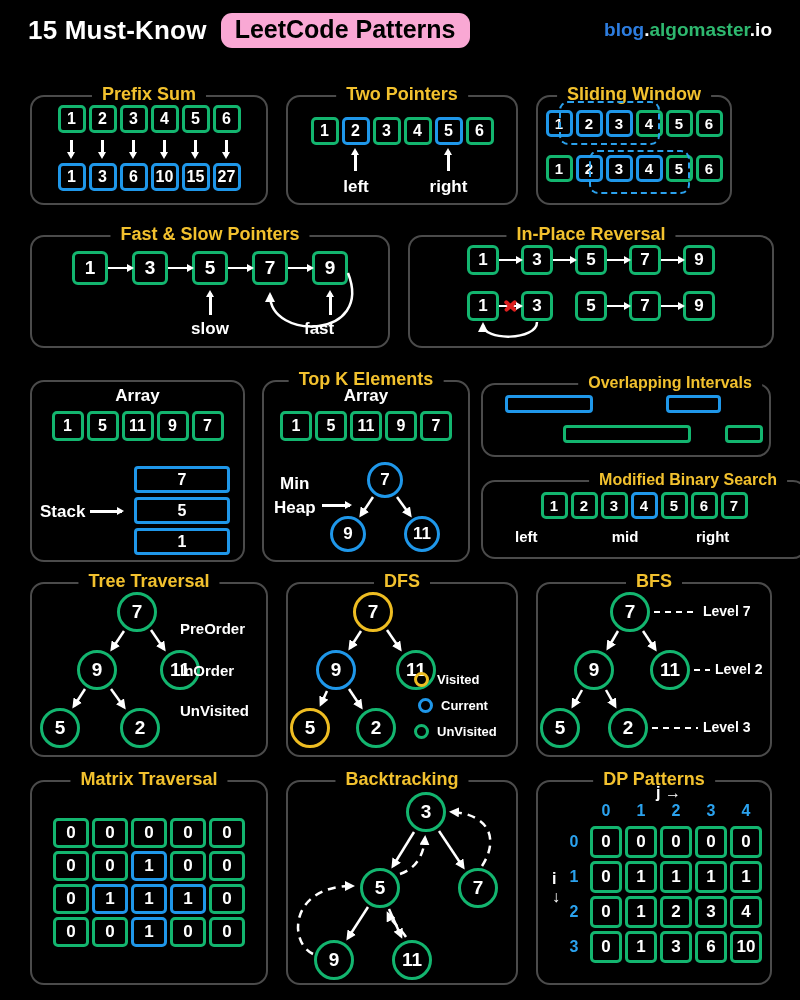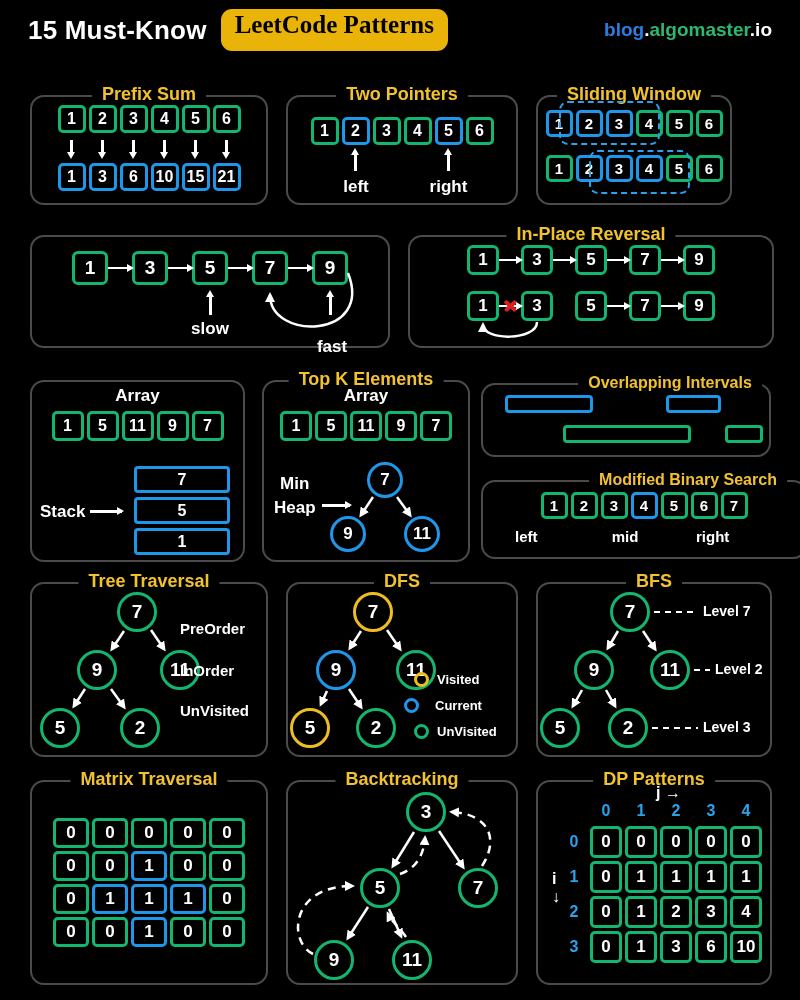--- a/index.html
+++ b/index.html
@@ -2,21 +2,21 @@
 <html><head>
 <meta charset="utf-8">
 <style>
   html,body{margin:0;padding:0;background:#000;}
   *{box-sizing:border-box;}
   .page{position:relative;width:800px;height:1000px;background:#000;overflow:hidden;
         font-family:"Liberation Sans","DejaVu Sans",sans-serif;font-weight:700;color:#fff;}
   
   .hdr{position:absolute;left:0;top:0;width:800px;height:60px;display:flex;align-items:center;padding:0 28px;}
   .h-title{font-size:26px;color:#fff;letter-spacing:.2px;}
-  .h-badge{margin-left:14px;background:#eab308;color:#000;font-size:25px;padding:2px 14px 12px;border-radius:11px;font-family:Liberation Serif, serif;}
+  .h-badge{margin-left:14px;background:#f9a8d4;color:#000;font-size:25px;padding:2px 14px 4px;border-radius:11px;}
   .h-site{margin-left:auto;font-size:19px;}
   .c-siteblue{color:#2d7de0;} .c-sitegreen{color:#2eb86f;}
   
   .panel{position:absolute;border:2px solid #4b4b4b;border-radius:14px;background:#000;}
   .ptitle{position:absolute;top:-13px;left:50%;transform:translateX(-50%);margin:0;background:#000;
           padding:0 10px;color:#f2c12e;font-size:18px;white-space:nowrap;font-weight:700;}
   .ptitle.sm{font-size:16px;top:-11px;margin-left:44px;}
   
   .cells{display:flex;gap:3px;justify-content:center;}
   .cell{display:flex;align-items:center;justify-content:center;border:3px solid #13b56f;border-radius:5px;
@@ -117,21 +117,21 @@
         <span class="acell">
             <i class="varr"></i>
           </span>
       </div>
       <div class="cells sz28">
           <span class="cell c-b">1</span>
           <span class="cell c-b">3</span>
           <span class="cell c-b">6</span>
           <span class="cell c-b">10</span>
           <span class="cell c-b">15</span>
-          <span class="cell c-b">21</span>
+          <span class="cell c-b">27</span>
         </div>
     </div>
   </section>
 
   <section class="panel" style="left:286px;top:95px;width:232px;height:110px">
     <h2 class="ptitle">Two Pointers</h2>
     <div class="cells sz28" style="margin-top:20px">
         <span class="cell c-g">1</span>
         <span class="cell c-b">2</span>
         <span class="cell c-g">3</span>
@@ -161,35 +161,36 @@
         <span class="cell c-b">3</span>
         <span class="cell c-b">4</span>
         <span class="cell c-g">5</span>
         <span class="cell c-g">6</span>
       </div>
     <div class="swin" style="left:21px;top:4px;width:101px;height:44px"></div>
     <div class="swin" style="left:51px;top:53px;width:101px;height:44px"></div>
   </section>
 
   <section class="panel" style="left:30px;top:235px;width:360px;height:113px">
+    <h2 class="ptitle">Fast &amp; Slow Pointers</h2>
     <div class="lrow fsrow" style="margin-top:14px">
         <span class="lbox c-g">1</span>
         <span class="aslot harr"></span>
         <span class="lbox c-g">3</span>
         <span class="aslot harr"></span>
         <span class="lbox c-g">5</span>
         <span class="aslot harr"></span>
         <span class="lbox c-b">7</span>
         <span class="aslot harr"></span>
         <span class="lbox c-g">9</span>
       </div>
     <i class="uarr" style="left:177px;top:56px;height:22px"></i>
     <i class="uarr" style="left:297px;top:56px;height:22px"></i>
     <span class="lbl" style="left:150px;top:82px;width:56px;text-align:center;font-size:17px">slow</span>
-    <span class="lbl" style="left:272px;top:100px;width:56px;text-align:center;font-size:17px">fast</span>
+    <span class="lbl" style="left:272px;top:82px;width:56px;font-size:17px">fast</span>
     <svg class="ov" width="356" height="109" viewBox="0 0 356 109">
       <defs>
           <marker id="mfs" viewBox="0 0 10 10" refX="7" refY="5" markerWidth="4" markerHeight="4" orient="auto">
             <path d="M0,0 L10,5 L0,10 Z" fill="#fff"></path>
           </marker>
         </defs>
       <path d="M 316 36 C 342 102, 238 104, 238 58" fill="none" stroke="#fff" stroke-width="2.5" marker-end="url(#mfs)"></path>
     </svg>
   </section>
 
@@ -337,21 +338,21 @@
         </defs>
       <line x1="73" y1="47" x2="62" y2="64" stroke="#fff" stroke-width="2.5" marker-end="url(#mdf)"></line>
       <line x1="99" y1="46" x2="112" y2="65" stroke="#fff" stroke-width="2.5" marker-end="url(#mdf)"></line>
       <line x1="39" y1="107" x2="33" y2="120" stroke="#fff" stroke-width="2.5" marker-end="url(#mdf)"></line>
       <line x1="61" y1="105" x2="73" y2="123" stroke="#fff" stroke-width="2.5" marker-end="url(#mdf)"></line>
     </svg>
     <div style="position:absolute;left:126px;top:88px;display:flex;align-items:center;gap:8px">
       <span class="lcirc y"></span>
       <span style="font-size:13px">Visited</span>
     </div>
-    <div style="position:absolute;left:116px;top:114px;display:flex;align-items:flex-end;gap:16px">
+    <div style="position:absolute;left:130px;top:114px;display:flex;align-items:flex-end;gap:8px">
       <span class="lcirc b"></span>
       <span style="font-size:13px">Current</span>
     </div>
     <div style="position:absolute;left:126px;top:140px;display:flex;align-items:center;gap:8px">
       <span class="lcirc g"></span>
       <span style="font-size:13px">UnVisited</span>
     </div>
   </section>
 
   <section class="panel" style="left:536px;top:582px;width:236px;height:175px">

